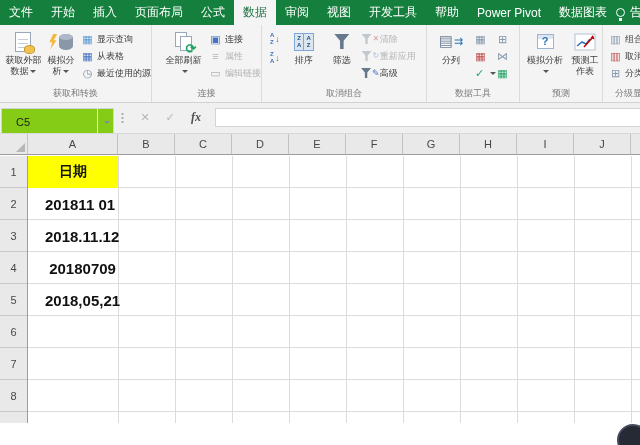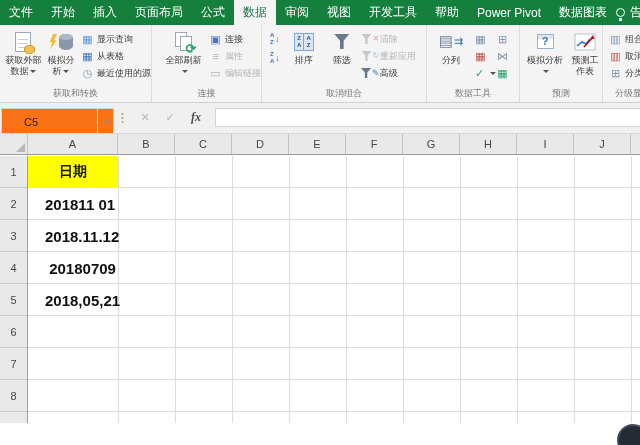--- a/index.html
+++ b/index.html
@@ -49,21 +49,21 @@
   .funnel.sm { width:10px; height:10px; }
   .funnel.gray { background:#c3c8ce; }
   .iconpair { display:flex; align-items:center; gap:1px; }
   .tblsplit { display:flex; align-items:center; gap:1px; }
   .wi { width:17px; height:15px; border:1px solid #9cb3cd; background:linear-gradient(#dce6f1 0 4px, #fff 4px); display:flex; align-items:center; justify-content:center; }
   .wi span { color:#2e75b6; font-weight:bold; font-size:11px; }
   .icongrid { display:grid; grid-template-columns:22px 22px; grid-auto-rows:17px; padding-top:3px; }
 
   
   .fbar { position:absolute; top:103px; left:0; right:0; height:30px; background:#f0f0f0; }
-  .namebox { position:absolute; left:1px; top:5px; width:113px; height:28px; background:#f97316; border:1px solid #d4d4d4; display:flex; align-items:center; font-size:11px; color:#222; padding-left:22px; }
+  .namebox { position:absolute; left:1px; top:5px; width:113px; height:28px; background:#84cc16; border:1px solid #d4d4d4; display:flex; align-items:center; font-size:11px; color:#222; padding-left:14px; }
   .nbcaret { margin-left:auto; width:16px; align-self:stretch; display:flex; align-items:center; justify-content:center; border-left:1px solid #ededed; }
   .vdots { position:absolute; left:121px; top:9px; width:3px; height:11px; background-image:radial-gradient(circle, #a9a9a9 1px, transparent 1.2px); background-size:3px 4px; }
   .fxbtn { position:absolute; top:5px; height:19px; width:20px; display:flex; align-items:center; justify-content:center; font-size:11px; color:#b5b5b5; }
   .fxbtn.fx { color:#4f4f4f; font-family:"Liberation Serif", serif; font-style:italic; font-weight:bold; font-size:12px; }
   .finput { position:absolute; left:215px; right:0; top:5px; height:19px; background:#fff; border:1px solid #d4d4d4; border-right:none; font-size:11px; padding:2px 4px; color:#222; }
 
   
   .colheads { position:absolute; top:133px; left:0; right:0; height:22px; background:#e9e9e9; border-bottom:1px solid #9d9d9d; display:flex; border-top:1px solid #d9d9d9; }
   .corner { width:28px; position:relative; border-right:1px solid #c3c3c3; }
   .corner::after { content:''; position:absolute; right:2px; bottom:2px; width:0; height:0; border-left:9px solid transparent; border-bottom:9px solid #b7b7b7; }

